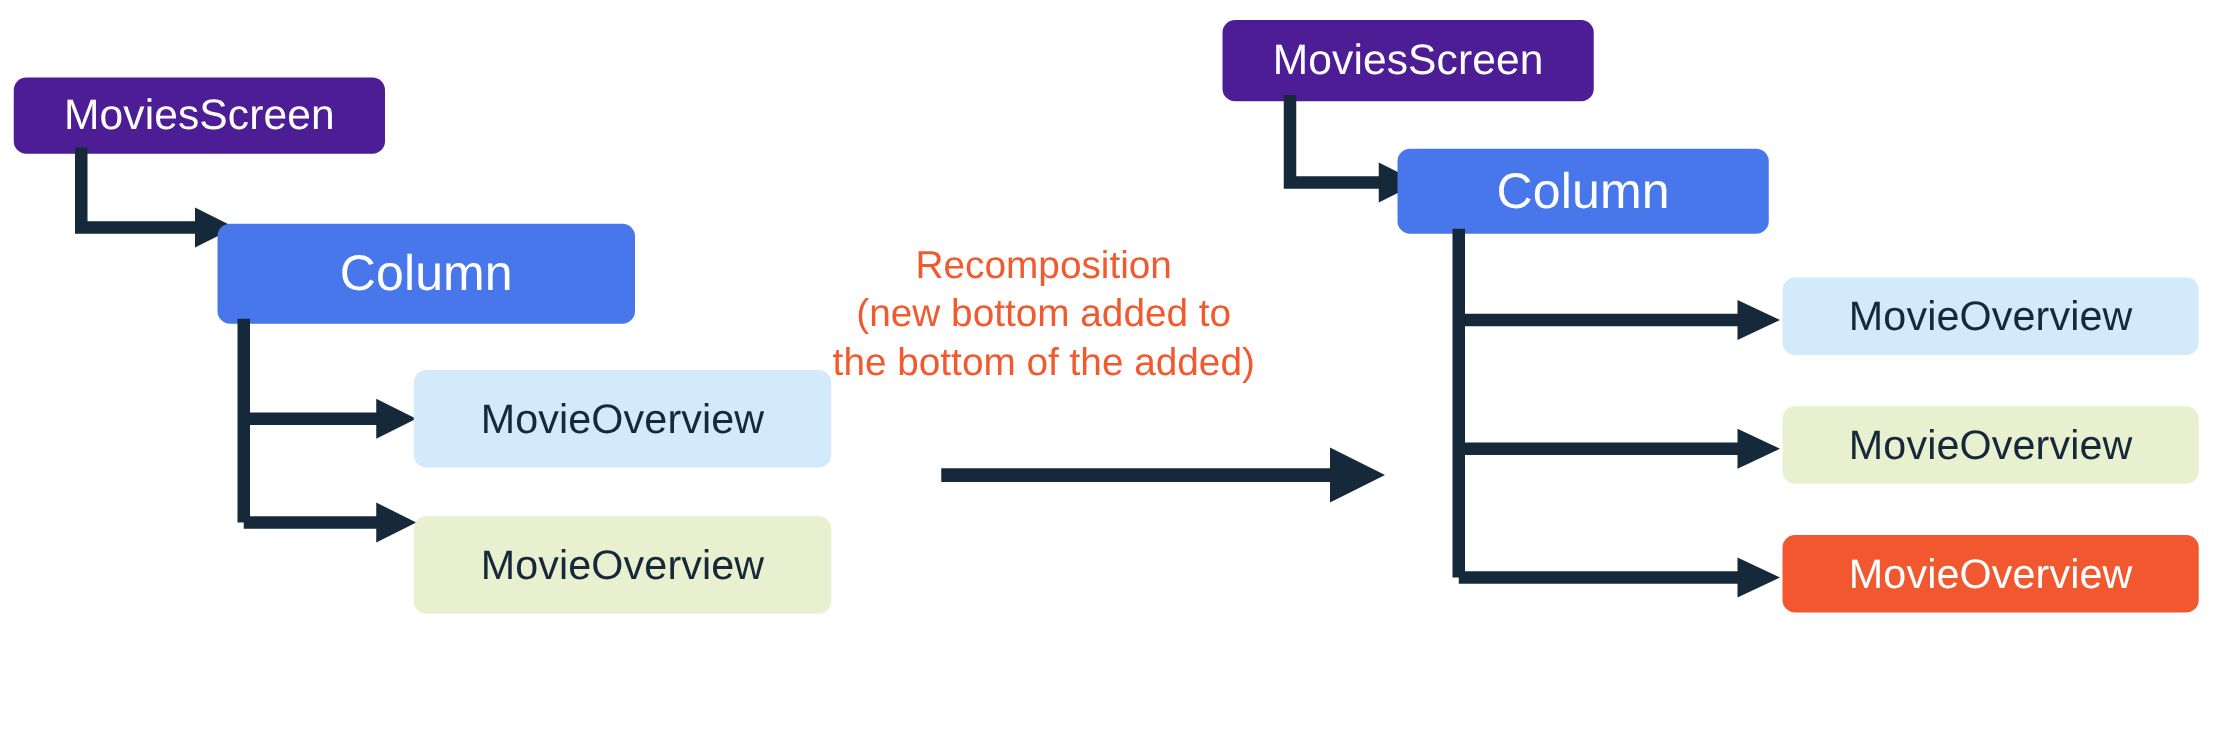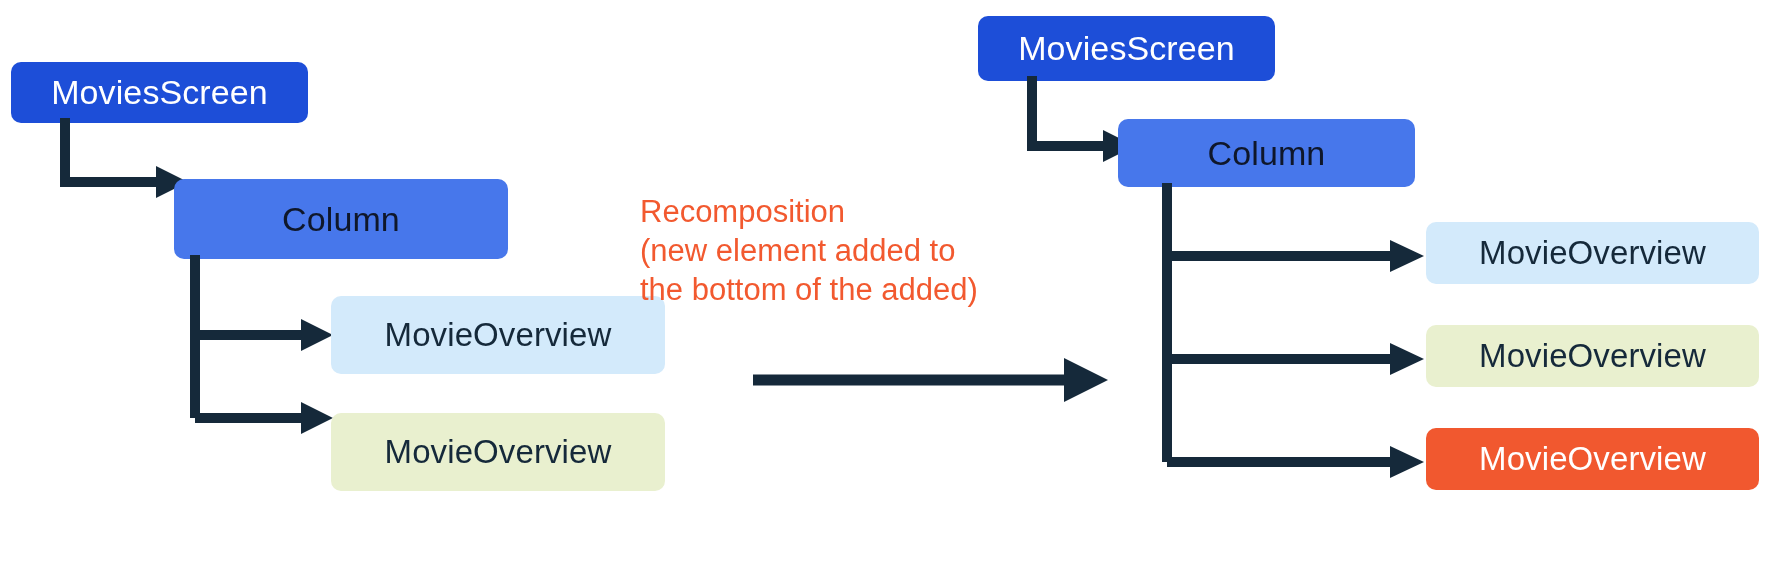--- a/index.html
+++ b/index.html
@@ -10,22 +10,22 @@
   }
   #stage{position:absolute;left:0;top:0;width:1779px;height:584px;}
   .node{
     position:absolute;
     border-radius:10px;
     display:flex;align-items:center;justify-content:center;
     box-sizing:border-box;
     white-space:nowrap;
     letter-spacing:.1px;
   }
-  .node-screen{background:#1d4ed8;color:#ffffff;font-size:34px;}
-  .node-column{background:#4777EB;color:#0f172a;font-size:34px;}
+  .node-screen{background:#4c1d95;color:#ffffff;font-size:34px;}
+  .node-column{background:#4777EB;color:#ffffff;font-size:40px;}
   .node-ov-blue{background:#D3EAFB;color:#15293a;font-size:33px;}
   .node-ov-lime{background:#E9F0CF;color:#15293a;font-size:33px;}
   .node-ov-orange{background:#F1582F;color:#ffffff;font-size:33px;}
 
   
   #l-screen{left:11px;top:62px;width:297px;height:61px;}
   #l-column{left:174px;top:179px;width:334px;height:80px;}
   #l-ov1{left:331px;top:296px;width:334px;height:78px;}
   #l-ov2{left:331px;top:413px;width:334px;height:78px;}
 
@@ -34,21 +34,21 @@
   #r-column{left:1118px;top:119px;width:297px;height:68px;}
   #r-ov1{left:1426px;top:222px;width:333px;height:62px;}
   #r-ov2{left:1426px;top:325px;width:333px;height:62px;}
   #r-ov3{left:1426px;top:428px;width:333px;height:62px;}
 
   .conn{position:absolute;}
   .conn svg{display:block;overflow:visible;}
 
   #center-label{
     position:absolute;left:640px;top:192px;width:390px;
-    color:#F2592F;font-size:31px;line-height:1.26;
+    text-align:center;color:#F2592F;font-size:31px;line-height:1.26;
   }
   #center-label .line{display:block;}
   #center-arrow{position:absolute;left:650px;top:352px;width:470px;height:56px;}
 </style>
 </head>
 <body>
 
 <div id="stage">
 
   <div class="node node-screen" id="l-screen">
@@ -79,21 +79,21 @@
   <div class="node node-ov-blue" id="l-ov1">
     <span>MovieOverview</span>
   </div>
 
   <div class="node node-ov-lime" id="l-ov2">
     <span>MovieOverview</span>
   </div>
 
   <div id="center-label">
     <span class="line">Recomposition</span>
-    <span class="line">(new element added to</span>
+    <span class="line">(new bottom added to</span>
     <span class="line">the bottom of the added)</span>
   </div>
 
   <div id="center-arrow">
     <svg width="470" height="56" viewBox="0 0 470 56">
       <path d="M103,28 L420,28" stroke="#15293a" stroke-width="11" fill="none"></path>
       <polygon points="414,6 458,28 414,50" fill="#15293a"></polygon>
     </svg>
   </div>
 

